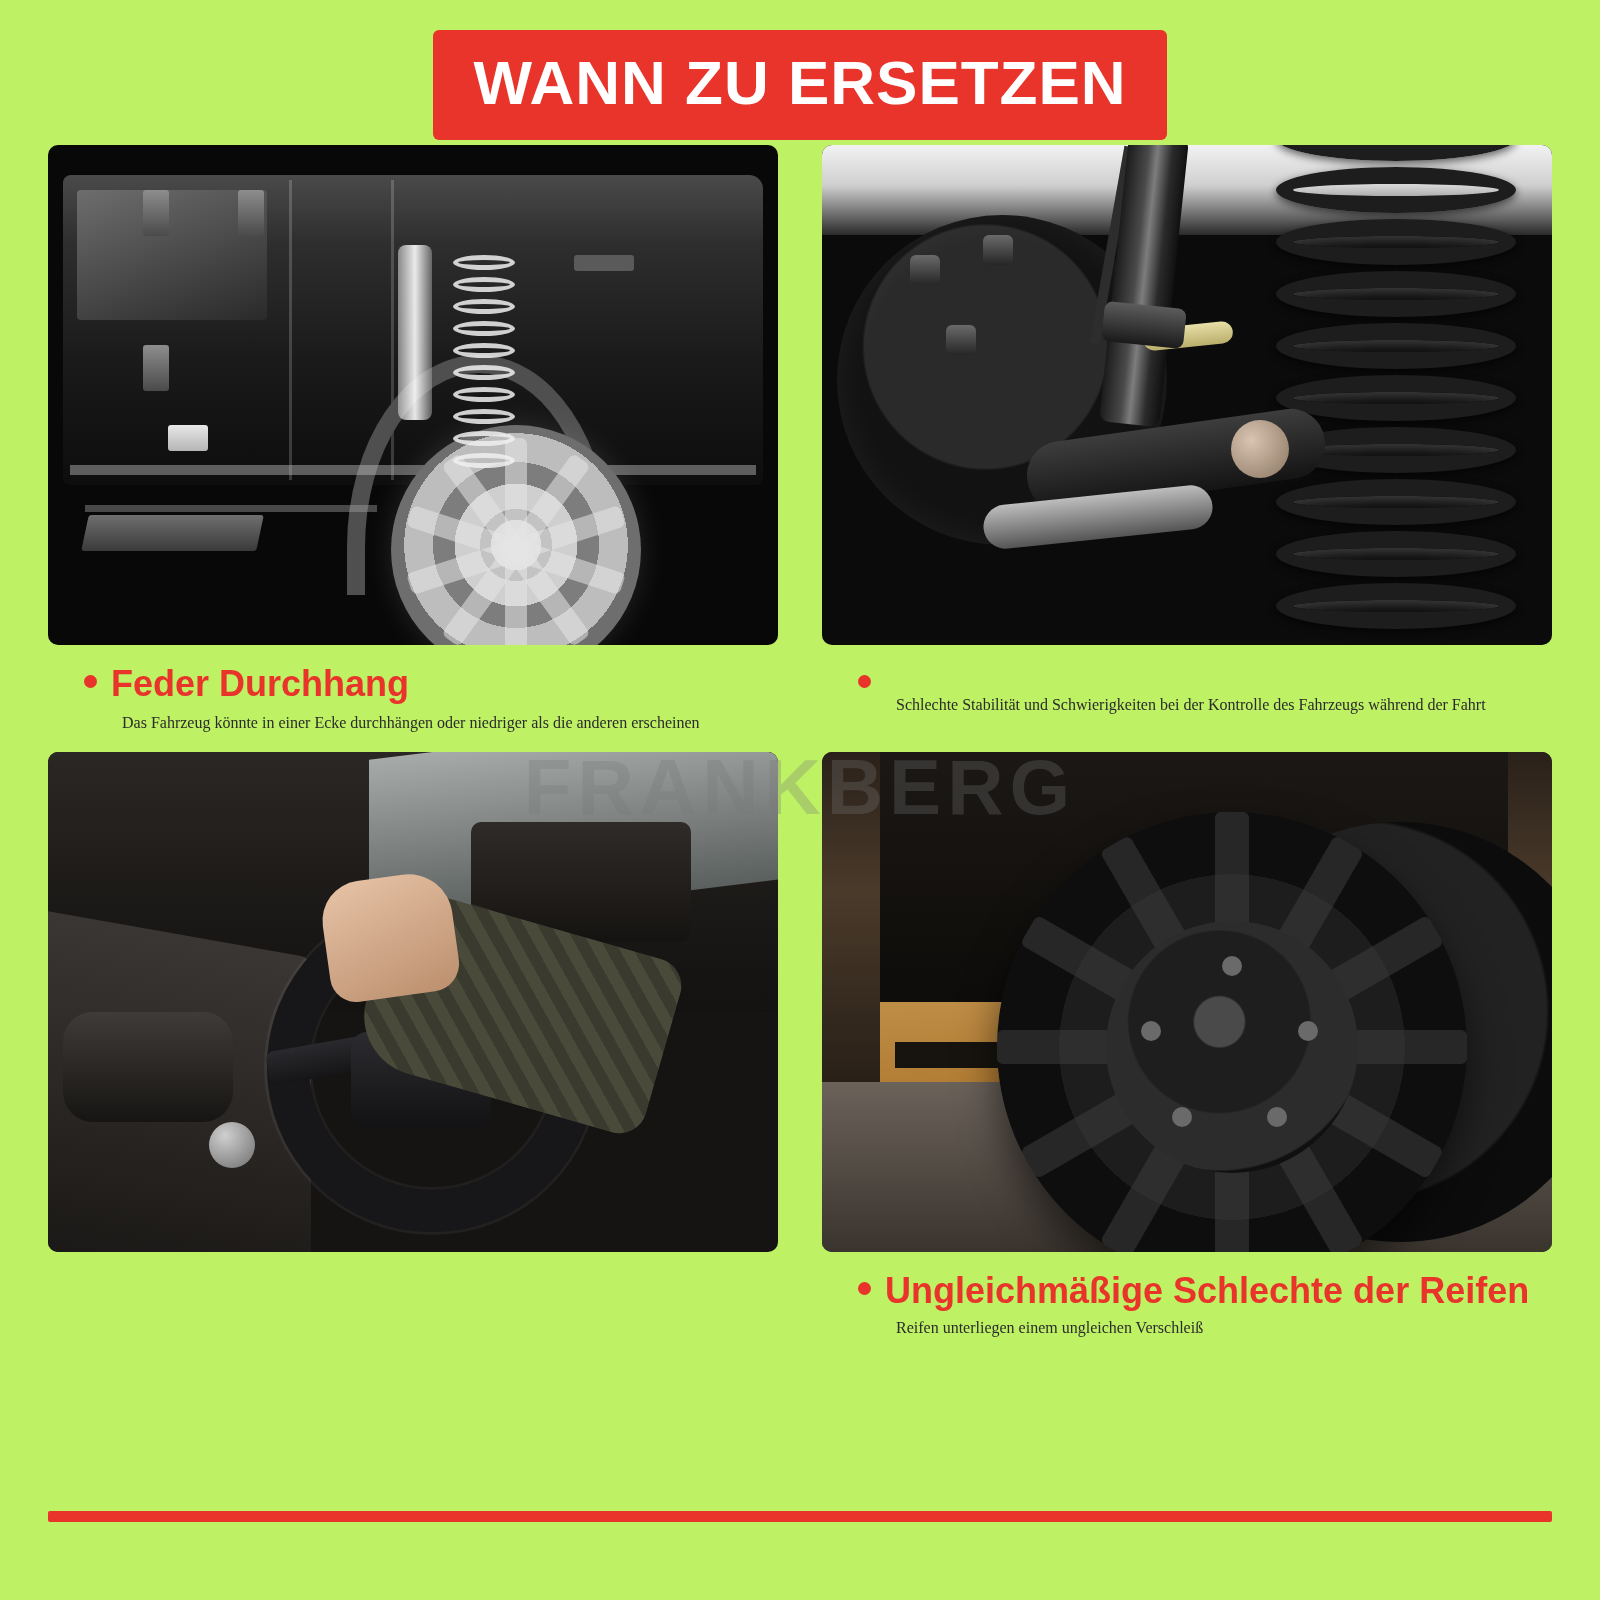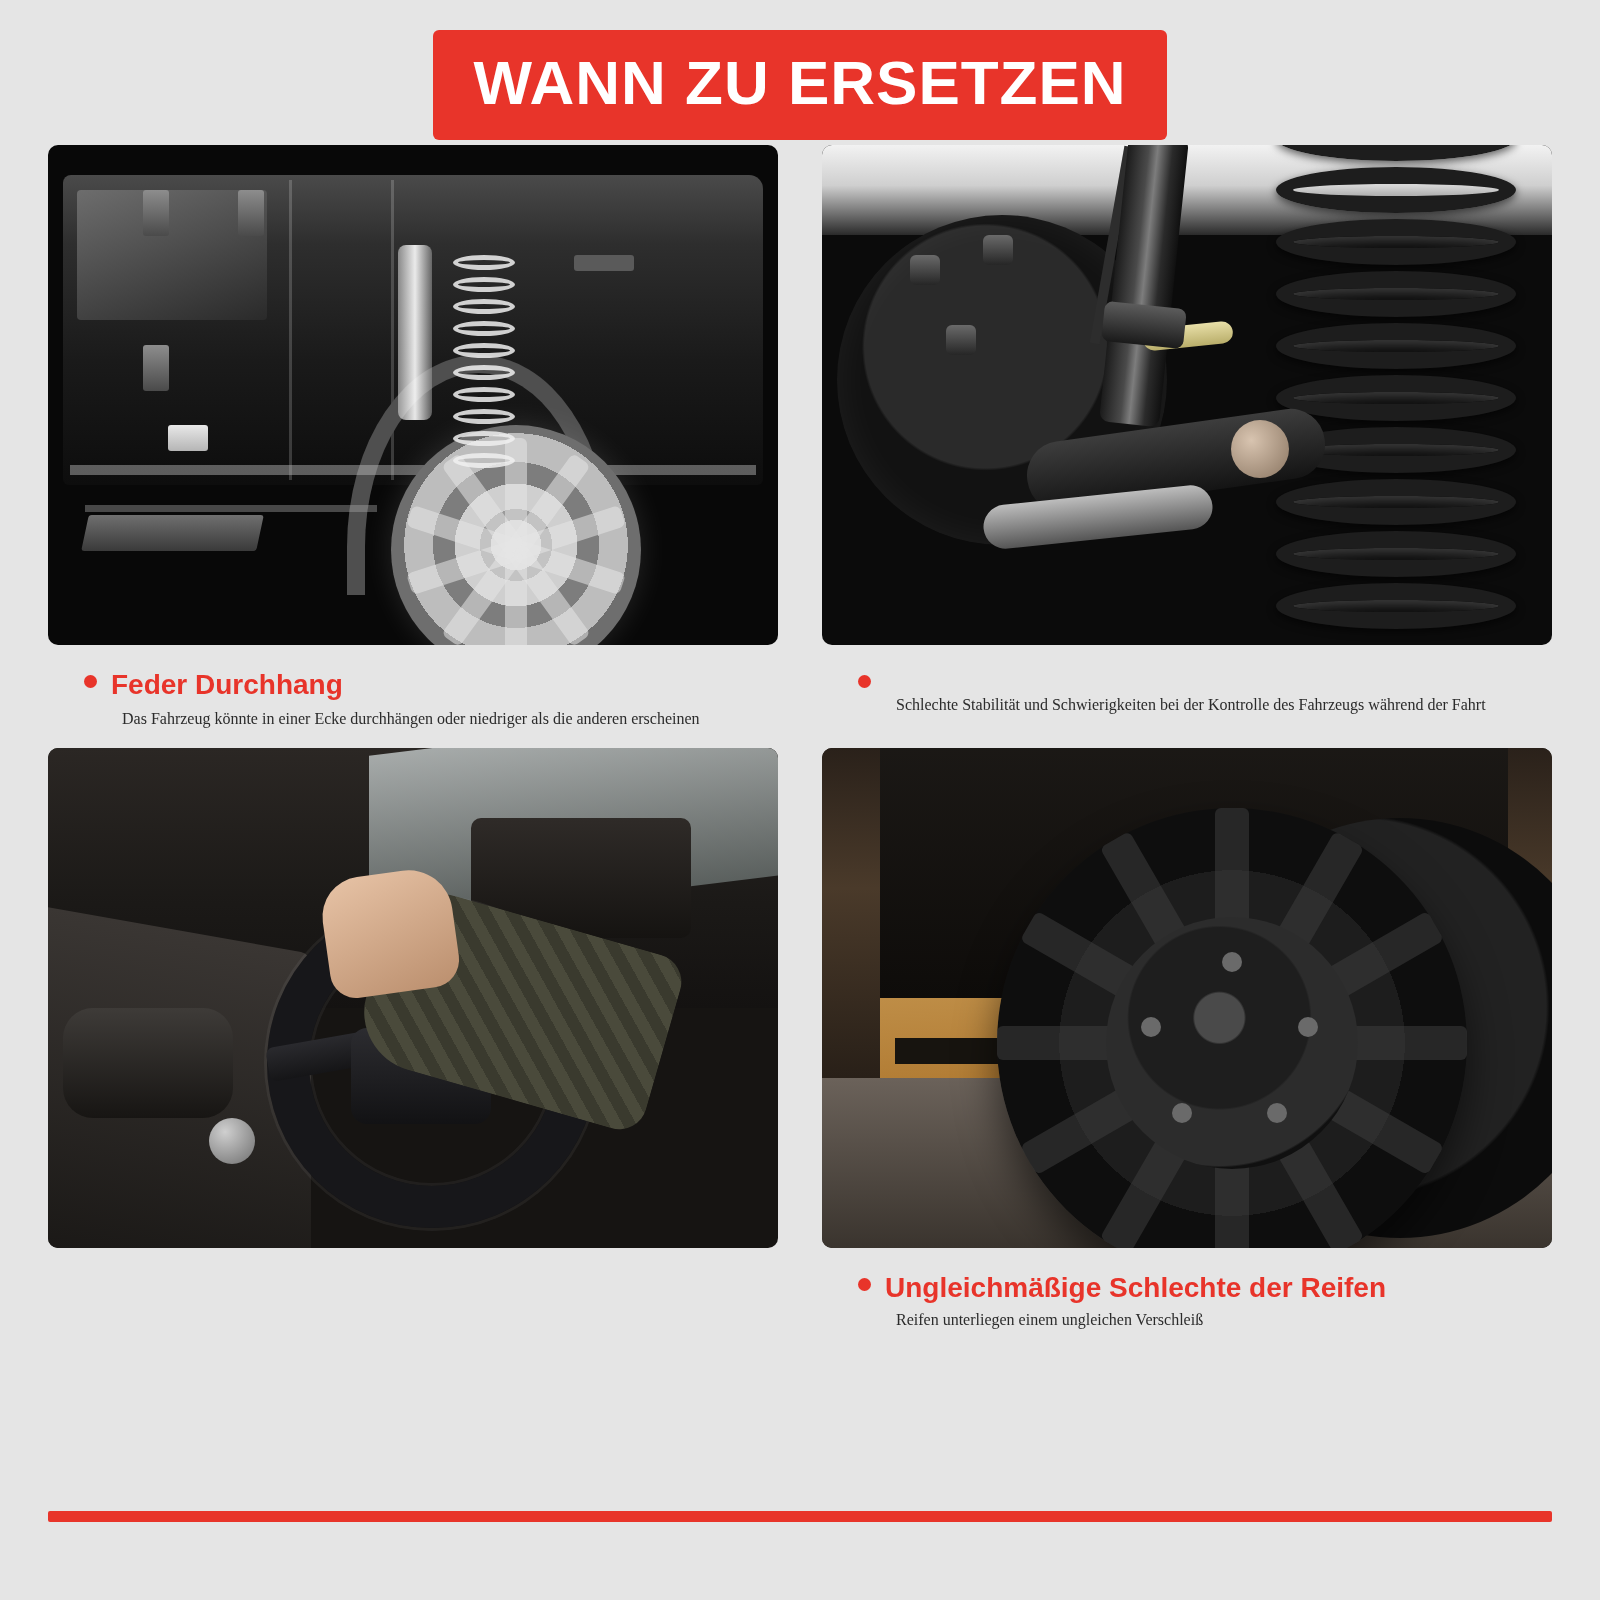--- a/index.html
+++ b/index.html
@@ -5,21 +5,21 @@
   * { box-sizing: border-box; margin: 0; padding: 0; }
   html, body {
     width: 1600px; height: 1600px;
     background: #ffffff;
     font-family: "Liberation Sans", sans-serif;
     overflow: hidden;
   }
   .page {
     position: relative;
     width: 1600px; height: 1600px;
-    background: #e5e5e5;
+    background: #bef264;
     padding: 0;
   }
 
   
   .header-wrap {
     position: absolute;
     top: 30px; left: 0; right: 0;
     display: flex; justify-content: center;
   }
   .header-banner {
@@ -66,24 +66,23 @@
   .bullet {
     flex: 0 0 auto;
     width: 13px; height: 13px;
     border-radius: 50%;
     background: #e8342a;
     margin-top: 14px;
     margin-left: 36px;
   }
   .cap-title {
     color: #e8342a;
-    font-size: 28px;
+    font-size: 36px;
     font-weight: bold;
     line-height: 1.25;
-    margin-top: 6px;
   }
   .cap-body {
     margin-left: 74px;
     margin-top: 6px;
     color: #2b2b2b;
     font-size: 16px;
     line-height: 1.35;
     max-width: 630px;
     font-family: Liberation Serif, serif;
   }
@@ -405,20 +404,21 @@
 </style>
 </head>
 <body>
 
 <div class="page">
 
   <div class="header-wrap">
     <div class="header-banner">WANN ZU ERSETZEN</div>
   </div>
 
+  <div class="watermark">FRANKBERG</div>
 
   <div class="grid">
 
     <div class="cell c1">
       <div class="photo ph1">
         <div class="photo-inner">
           <div class="body"></div>
           <div class="glass"></div>
           <div class="door-line" style="left:33%"></div>
           <div class="door-line" style="left:47%"></div>

